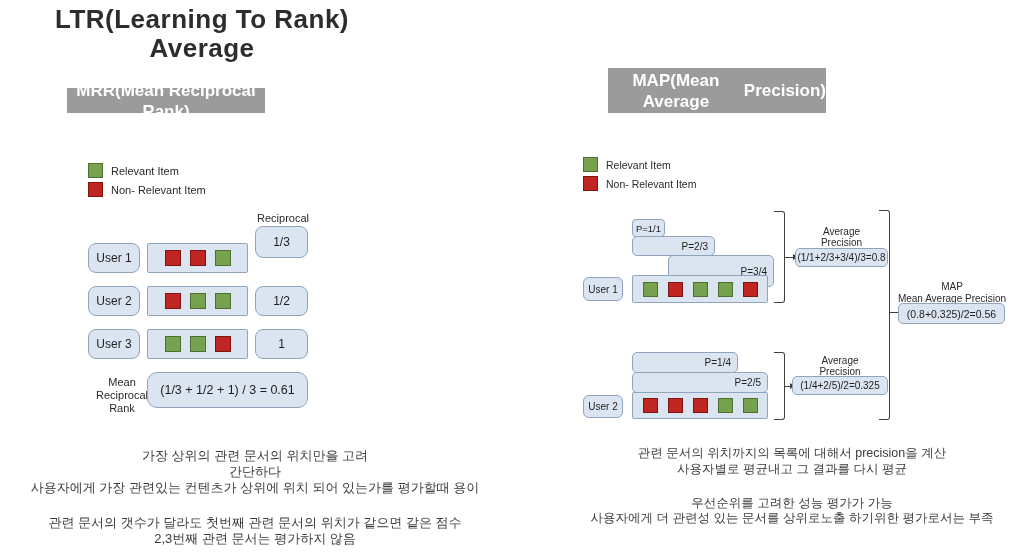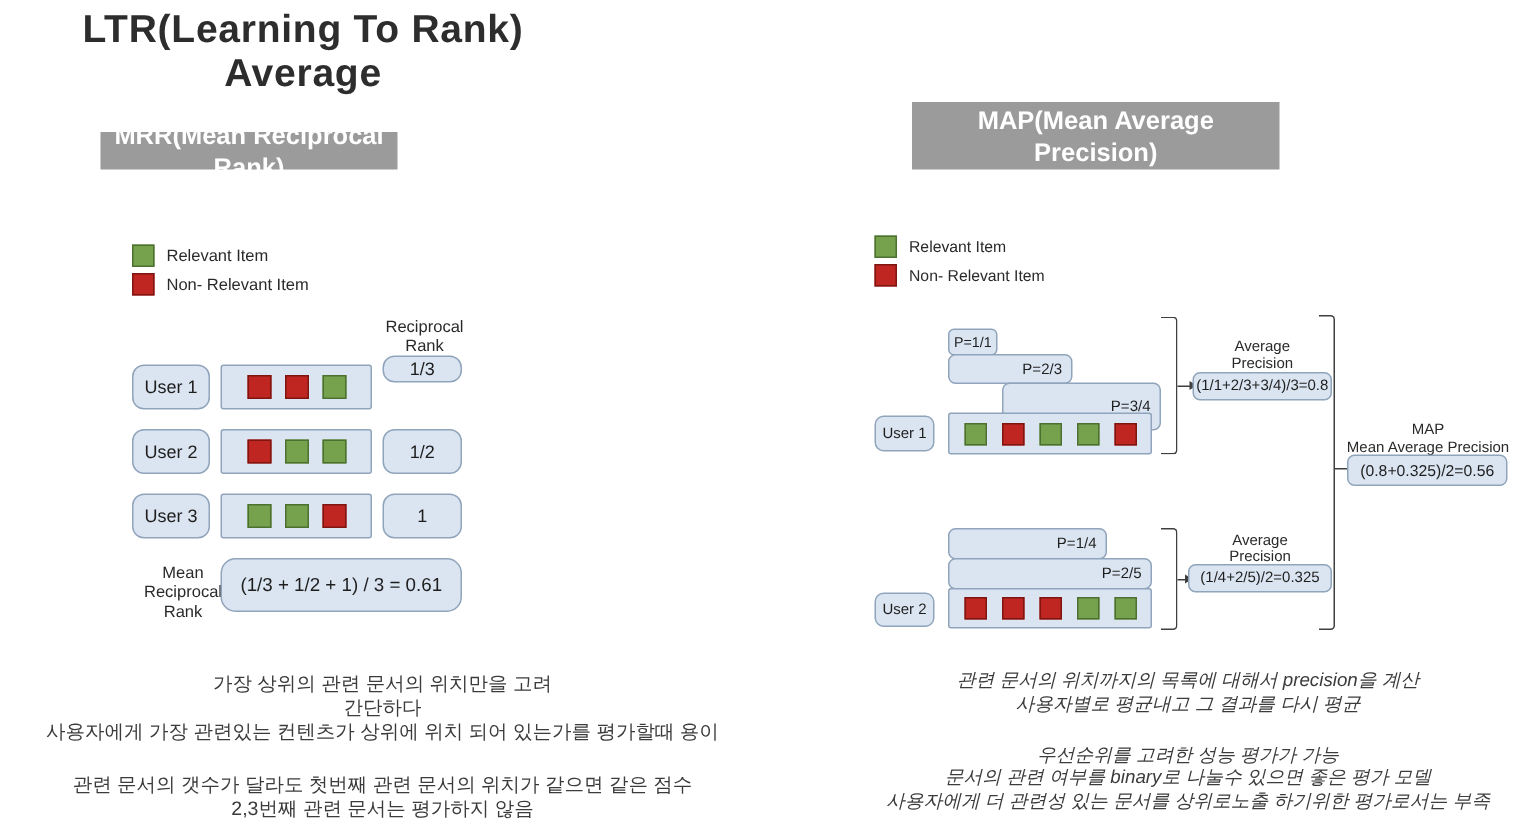--- a/index.html
+++ b/index.html
@@ -68,21 +68,21 @@
     <div>Reciprocal</div>
     <div>Rank</div>
   </div>
 
   <div class="abs center bbox r8" style="left:88px;top:243px;width:52px;height:30px;font-size:12px;">User 1</div>
   <div class="abs bbox items-box" style="left:147px;top:243px;width:101px;height:30px;">
       <span class="sq" style="background: rgb(192, 38, 33); border-color: rgb(126, 21, 17);"></span>
       <span class="sq" style="background: rgb(192, 38, 33); border-color: rgb(126, 21, 17);"></span>
       <span class="sq" style="background: rgb(118, 162, 78); border-color: rgb(76, 112, 48);"></span>
     </div>
-  <div class="abs center bbox r8" style="left:255px;top:237px;width:53px;height:18px;font-size:12px;">1/3</div>
+  <div class="abs center bbox r8" style="left:255px;top:226px;width:53px;height:32px;font-size:12px;">1/3</div>
 
   <div class="abs center bbox r8" style="left:88px;top:286px;width:52px;height:30px;font-size:12px;">User 2</div>
   <div class="abs bbox items-box" style="left:147px;top:286px;width:101px;height:30px;">
       <span class="sq" style="background: rgb(192, 38, 33); border-color: rgb(126, 21, 17);"></span>
       <span class="sq" style="background: rgb(118, 162, 78); border-color: rgb(76, 112, 48);"></span>
       <span class="sq" style="background: rgb(118, 162, 78); border-color: rgb(76, 112, 48);"></span>
     </div>
   <div class="abs center bbox r8" style="left:255px;top:286px;width:53px;height:30px;font-size:12px;">1/2</div>
 
   <div class="abs center bbox r8" style="left:88px;top:329px;width:52px;height:30px;font-size:12px;">User 3</div>
@@ -101,21 +101,21 @@
   <div class="abs center bbox r10" style="left:147px;top:372px;width:161px;height:36px;font-size:12.5px;">(1/3 + 1/2 + 1) / 3 = 0.61</div>
 
   <div class="abs notes notes-left" style="left:4px;top:448px;width:502px;">
     <div>가장 상위의 관련 문서의 위치만을 고려</div>
     <div>간단하다</div>
     <div>사용자에게 가장 관련있는 컨텐츠가 상위에 위치 되어 있는가를 평가할때 용이</div>
     <div class="para2">관련 문서의 갯수가 달라도 첫번째 관련 문서의 위치가 같으면 같은 점수</div>
     <div>2,3번째 관련 문서는 평가하지 않음</div>
   </div>
 
-  <div class="abs center section-header" style="left:608px;top:68px;width:245px;height:45px;flex-direction:column;">
+  <div class="abs center section-header" style="left:608px;top:68px;width:218px;height:45px;flex-direction:row;">
     <div>MAP(Mean Average</div>
     <div>Precision)</div>
   </div>
 
   <div class="abs legend-item" style="left:583px;top:157px;font-size:10.5px;">
     <span class="sq" style="background: rgb(118, 162, 78); border-color: rgb(76, 112, 48);"></span>
     <span>Relevant Item</span>
   </div>
   <div class="abs legend-item" style="left:583px;top:176px;font-size:10.5px;">
     <span class="sq" style="background: rgb(192, 38, 33); border-color: rgb(126, 21, 17);"></span>
@@ -164,21 +164,20 @@
   <div class="abs center bbox r5" style="left:792px;top:376px;width:96px;height:19px;font-size:10px;">(1/4+2/5)/2=0.325</div>
 
   <div class="abs bracket" style="left:879px;top:210px;width:11px;height:210px;"></div>
   <div class="abs harrow" style="left:890px;top:312px;width:9px;"></div>
   <div class="abs small-label" style="left:896px;top:281px;width:112px;line-height:11.5px;">
     <div>MAP</div>
     <div>Mean Average Precision</div>
   </div>
   <div class="abs center bbox r5" style="left:898px;top:303px;width:107px;height:21px;font-size:10.5px;">(0.8+0.325)/2=0.56</div>
 
-  <div class="abs notes notes-right" style="left:562px;top:446px;width:460px;font-style:italic;">
+  <div class="abs notes notes-right" style="left:562px;top:446px;width:460px;">
     <div>관련 문서의 위치까지의 목록에 대해서 precision을 계산</div>
     <div>사용자별로 평균내고 그 결과를 다시 평균</div>
     <div class="para2">우선순위를 고려한 성능 평가가 가능</div>
-    <div>문서의 관련 여부를 binary로 나눌수 있으면 좋은 평가 모델</div>
     <div>사용자에게 더 관련성 있는 문서를 상위로노출 하기위한 평가로서는 부족</div>
   </div>
 
 </div>
 
 </body></html>

